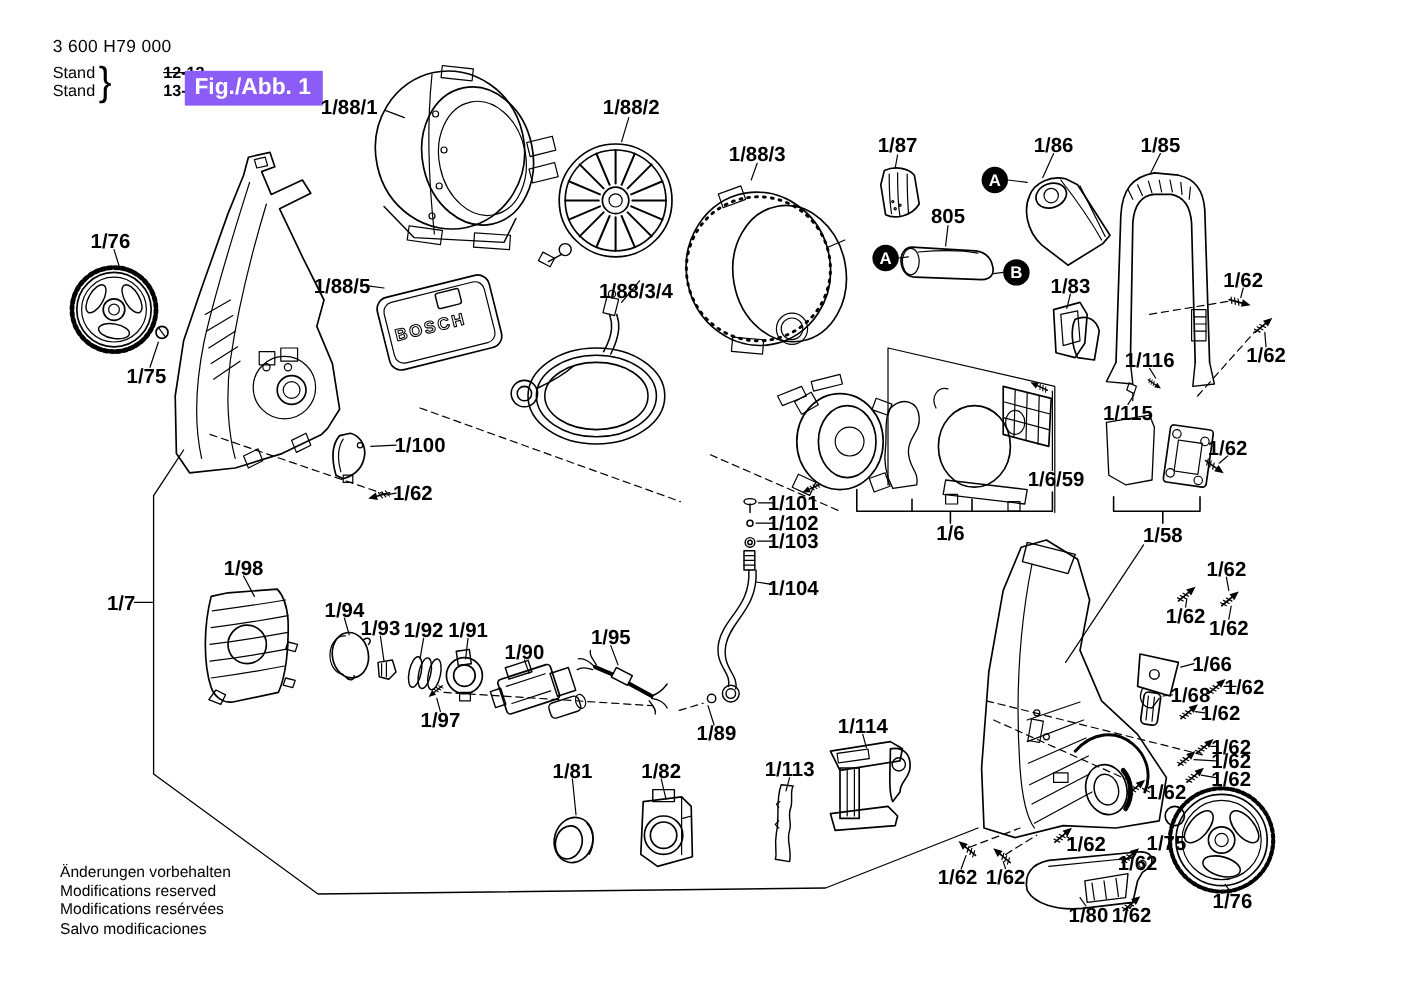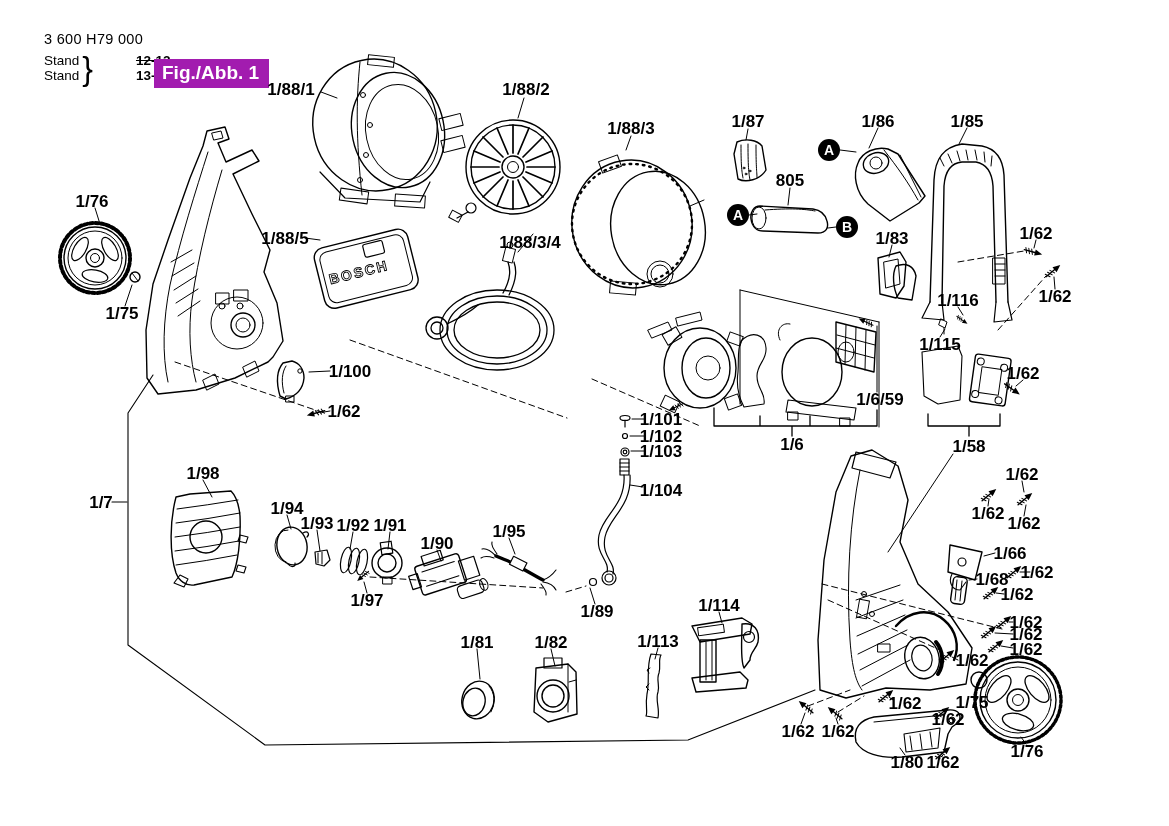--- a/index.html
+++ b/index.html
@@ -6,21 +6,21 @@
   .canvas{position:relative;width:1169px;height:826px;background:#fff;overflow:hidden;
           font-family:"Liberation Sans",sans-serif;color:#000;text-decoration:underline;}
   .canvas svg{position:absolute;left:0;top:0;}
   .title-block{position:absolute;left:44px;top:31px;line-height:1.15;}
   .typenum{font-size:14.5px;letter-spacing:.3px;}
   .standrow{display:flex;align-items:center;margin-top:2px;justify-content:center;}
   .standcol{display:flex;flex-direction:column;font-size:13.5px;}
   .brace{font-size:32px;font-weight:300;margin:0 2px 0 3px;transform:scaleY(1.05);}
   .datecol{display:flex;flex-direction:column;font-size:13.5px;font-weight:bold;margin-left:41px;}
   .strike{text-decoration:line-through;}
-  .figbox{position:absolute;left:154px;top:59px;background:#a21caf;color:#fff;
+  .figbox{position:absolute;left:154px;top:59px;background:#8b5cf6;color:#fff;
           font-size:19px;font-weight:bold;padding:3px 10px 4px 8px;}
   .footer{position:absolute;left:50px;top:719px;font-size:13px;line-height:15.5px;}
   .plabel{fill:#000;font:bold 17px "Liberation Sans",sans-serif;text-anchor:middle;}
   .cletter{fill:#fff;font:bold 14px "Liberation Sans",sans-serif;text-anchor:middle;}
   .brand{fill:#fff;stroke:#000;stroke-width:0.9;font:bold 14px "Liberation Sans",sans-serif;
          letter-spacing:2px;text-anchor:middle;}
 </style>
 </head>
 <body>
 
@@ -35,20 +35,26 @@
       </div>
       <div class="brace">}</div>
       <div class="datecol">
         <span class="strike">12-12</span>
         <span>13-09-29</span>
       </div>
     </div>
   </div>
   <div class="figbox">Fig./Abb. 1</div>
 
+  <div class="footer">
+    <div>Änderungen vorbehalten</div>
+    <div>Modifications reserved</div>
+    <div>Modifications resérvées</div>
+    <div>Salvo modificaciones</div>
+  </div>
 
   <svg width="1169" height="826" viewBox="0 0 1169 826">
     <defs>
       <g id="screwsym">
         <path d="M-9,0 L3,0" stroke="#000" stroke-width="1.4" fill="none"></path>
         <path d="M-8,-2.5 L-6,2.5 M-5,-2.5 L-3,2.5 M-2,-2.5 L0,2.5" stroke="#000" stroke-width="1" fill="none"></path>
         <path d="M2,-3.2 L9.5,0 L2,3.2 Z" fill="#000" stroke="none"></path>
       </g>
     </defs>
 

